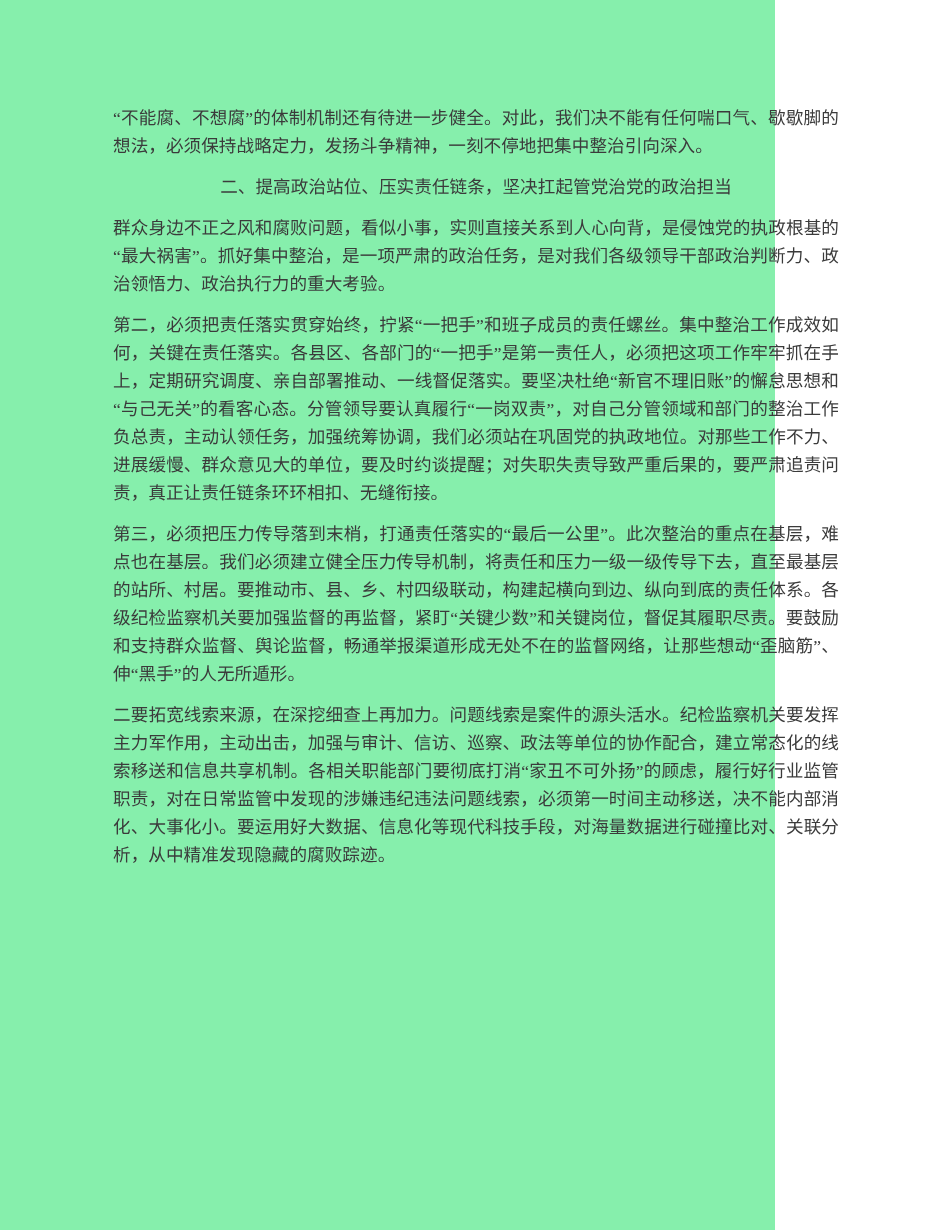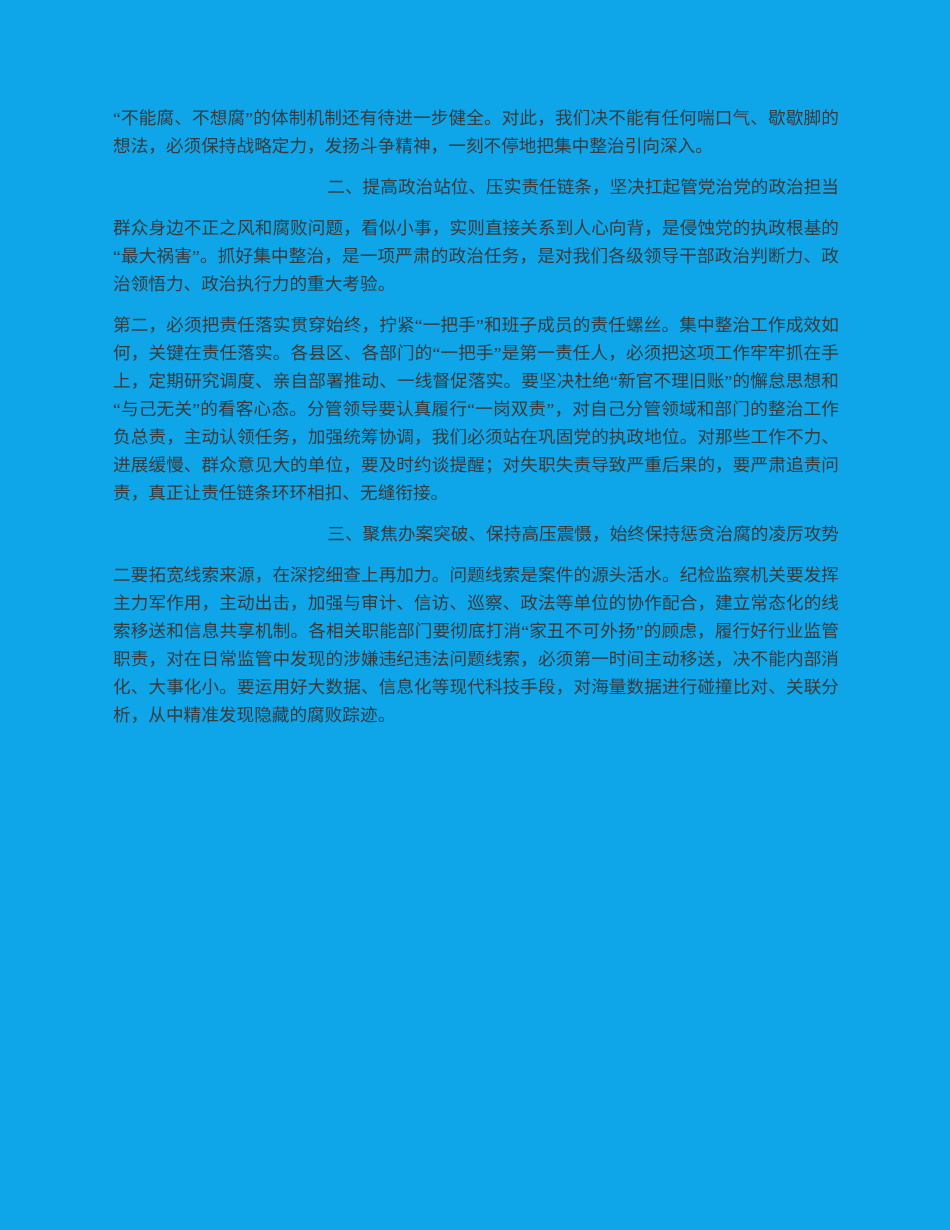--- a/index.html
+++ b/index.html
@@ -9,23 +9,23 @@
     background: #ffffff;
   }
   body {
     width: 950px;
     height: 1230px;
     overflow: hidden;
     font-family: "Liberation Serif", "DejaVu Serif", serif;
   }
   #document-page {
     box-sizing: border-box;
-    width: 950px;
+    width: 775px;
     height: 1230px;
-    background: #0ea5e9;
+    background: #86efac;
     padding: 104px 112px 0 113px;
   }
   #document-body {
     width: 726px;
   }
   .para {
     margin: 0 0 13px 0;
     font-size: 17.6px;
     line-height: 28px;
     color: #3b3b3b;
@@ -37,34 +37,34 @@
   }
   .para.indent {
     text-indent: 0;
   }
   .heading {
     margin: 0 0 13px 0;
     font-size: 17.6px;
     line-height: 28px;
     color: #3b3b3b;
     font-weight: normal;
-    text-align: right;
+    text-align: center;
     letter-spacing: 0.05px;
     word-break: break-all;
     font-family: "Liberation Serif", "DejaVu Serif", serif;
   }
   .para:last-child, .heading:last-child {
     margin-bottom: 0;
   }
 </style>
 </head>
 <body>
 
 <div id="document-page">
   <div id="document-body">
       <p class="para indent">“不能腐、不想腐”的体制机制还有待进一步健全。对此，我们决不能有任何喘口气、歇歇脚的想法，必须保持战略定力，发扬斗争精神，一刻不停地把集中整治引向深入。</p>
       <h2 class="heading">二、提高政治站位、压实责任链条，坚决扛起管党治党的政治担当</h2>
       <p class="para indent">群众身边不正之风和腐败问题，看似小事，实则直接关系到人心向背，是侵蚀党的执政根基的“最大祸害”。抓好集中整治，是一项严肃的政治任务，是对我们各级领导干部政治判断力、政治领悟力、政治执行力的重大考验。</p>
       <p class="para indent">第二，必须把责任落实贯穿始终，拧紧“一把手”和班子成员的责任螺丝。集中整治工作成效如何，关键在责任落实。各县区、各部门的“一把手”是第一责任人，必须把这项工作牢牢抓在手上，定期研究调度、亲自部署推动、一线督促落实。要坚决杜绝“新官不理旧账”的懈怠思想和“与己无关”的看客心态。分管领导要认真履行“一岗双责”，对自己分管领域和部门的整治工作负总责，主动认领任务，加强统筹协调，我们必须站在巩固党的执政地位。对那些工作不力、进展缓慢、群众意见大的单位，要及时约谈提醒；对失职失责导致严重后果的，要严肃追责问责，真正让责任链条环环相扣、无缝衔接。</p>
-      <h2 class="heading">三、聚焦办案突破、保持高压震慑，始终保持惩贪治腐的凌厉攻势</h2>
+      <p class="para indent">第三，必须把压力传导落到末梢，打通责任落实的“最后一公里”。此次整治的重点在基层，难点也在基层。我们必须建立健全压力传导机制，将责任和压力一级一级传导下去，直至最基层的站所、村居。要推动市、县、乡、村四级联动，构建起横向到边、纵向到底的责任体系。各级纪检监察机关要加强监督的再监督，紧盯“关键少数”和关键岗位，督促其履职尽责。要鼓励和支持群众监督、舆论监督，畅通举报渠道形成无处不在的监督网络，让那些想动“歪脑筋”、伸“黑手”的人无所遁形。</p>
       <p class="para indent">二要拓宽线索来源，在深挖细查上再加力。问题线索是案件的源头活水。纪检监察机关要发挥主力军作用，主动出击，加强与审计、信访、巡察、政法等单位的协作配合，建立常态化的线索移送和信息共享机制。各相关职能部门要彻底打消“家丑不可外扬”的顾虑，履行好行业监管职责，对在日常监管中发现的涉嫌违纪违法问题线索，必须第一时间主动移送，决不能内部消化、大事化小。要运用好大数据、信息化等现代科技手段，对海量数据进行碰撞比对、关联分析，从中精准发现隐藏的腐败踪迹。</p>
     </div>
 </div>
 
 </body></html>

